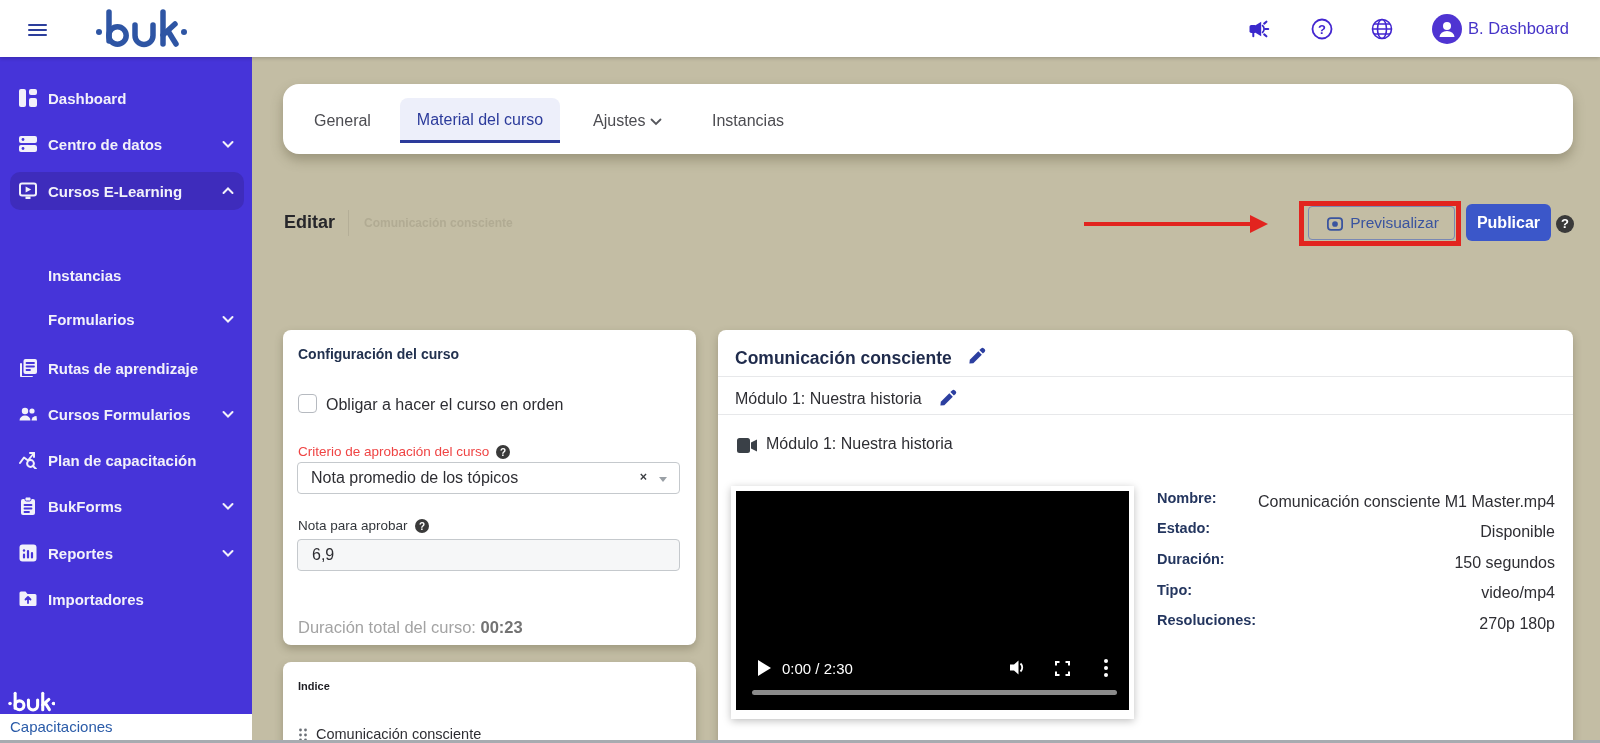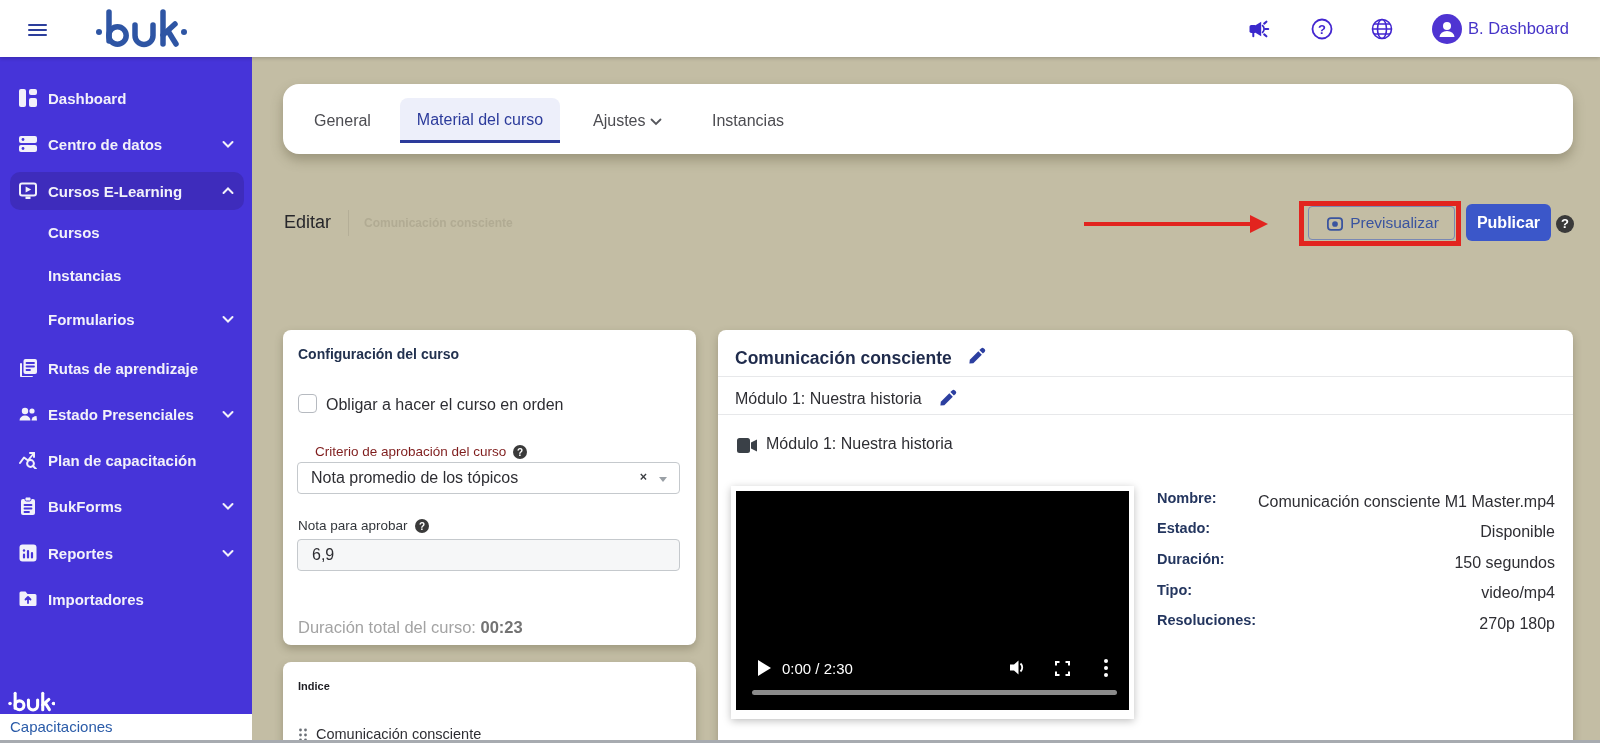--- a/index.html
+++ b/index.html
@@ -24,41 +24,41 @@
   #bottombar { position:absolute; left:0; top:740px; width:1600px; height:3px; background:#a7abb0; z-index:6; }
 
   
   #content { position:absolute; left:252px; top:57px; width:1348px; height:686px; background:#c3bda4; }
 
   #tabcard { position:absolute; left:31px; top:27px; width:1290px; height:70px; background:#fff; border-radius:16px; box-shadow:0 6px 12px rgba(80,75,50,0.35); }
   .tab { position:absolute; top:2px; height:70px; line-height:70px; font-size:16px; color:#4c4c51; }
   #tab-active { position:absolute; left:117px; top:14px; width:160px; height:45px; background:#edeffa; border-radius:8px 8px 0 0; border-bottom:3px solid #2c3b9b; color:#2c3b9b; font-size:16px; text-align:center; line-height:44px; }
 
   #editar-row { position:absolute; left:32px; top:155px; }
-  #editar { font-size:18px; font-weight:400; color:#27272b;text-align:right; }
+  #editar { font-size:18px; font-weight:700; color:#27272b;text-align:right; }
   #crumb-div { position:absolute; left:64px; top:-2px; width:1px; height:26px; background:#b4ae97; }
   #crumb { position:absolute; left:80px; top:4px; font-size:12px; font-weight:700; color:#b1ab93; white-space:nowrap; }
 
   
   #arrow-line { position:absolute; left:832px; top:165px; width:168px; height:4px; background:#e2241f; }
   #arrow-head { position:absolute; left:998px; top:158px; width:0; height:0; border-left:18px solid #e2241f; border-top:9px solid transparent; border-bottom:9px solid transparent; }
   #redrect { position:absolute; left:1047px; top:144px; width:162px; height:45px; border:5px solid #e2241f; }
   #btn-prev { position:absolute; left:1056px; top:149px; width:147px; height:34px; border:1px solid #7988b4; border-radius:4px; color:#3a549f; font-size:15.5px; line-height:32px; text-align:center; }
   #btn-pub { position:absolute; left:1214px; top:147px; width:85px; height:37px; background:#3b57c9; border-radius:6px; color:#fff; font-size:16px; font-weight:700; text-align:center; line-height:37px; }
   #qmark { position:absolute; left:1304px; top:158px; width:18px; height:18px; background:#3a3a3a; border-radius:50%; color:#fff; font-size:13px; font-weight:700; text-align:center; line-height:18px; }
 
   #banner { position:absolute; left:31px; top:209px; width:1290px; height:40px; background:#dde2f8; border-radius:6px; box-shadow:0 2px 5px rgba(80,75,50,0.25); color:#26407e; font-size:14.2px; line-height:40px; }
   #banner b { color:#26407e; }
 
   
   #cfgcard { position:absolute; left:31px; top:273px; width:413px; height:315px; background:#fff; border-radius:8px; box-shadow:0 4px 9px rgba(80,75,50,0.32); }
   #cfg-title { position:absolute; left:15px; top:16px; font-size:14px; font-weight:700; color:#22314f; }
   #chk { position:absolute; left:15px; top:64px; width:19px; height:19px; border:1px solid #b6bac0; border-radius:4px; background:#fff; }
   #chk-label { position:absolute; left:43px; top:66px; font-size:16px; color:#2e2e33; }
-  #crit-label { position:absolute; left:32px; top:114px; font-size:13.5px; color:#7f1d1d; }
+  #crit-label { position:absolute; left:15px; top:114px; font-size:13.5px; color:#ef4444; }
   #select { position:absolute; left:14px; top:132px; width:383px; height:32px; border:1px solid #c5c9cd; border-radius:4px; background:#fff; }
   #select .val { position:absolute; left:13px; top:6px; font-size:16px; color:#2e2e33; }
   #select .x { position:absolute; right:32px; top:7px; font-size:12.5px; color:#3c3f44; font-weight:700; }
   #select .caret { position:absolute; right:12px; top:14px; width:0; height:0; border-left:4px solid transparent; border-right:4px solid transparent; border-top:5px solid #9aa0a6; }
   #nota-label { position:absolute; left:15px; top:188px; font-size:13.5px; color:#33373c; }
   #input69 { position:absolute; left:14px; top:209px; width:383px; height:32px; border:1px solid #c5c9cd; border-radius:4px; background:#f6f7f8; font-size:16px; color:#2e2e33; line-height:30px; padding-left:14px; }
   #dur { position:absolute; left:15px; top:288px; font-size:16.5px; color:#a3a3a3; }
   #dur b { color:#737373; }
 
   
@@ -158,23 +158,20 @@
       <rect x="1" y="1.5" width="16" height="12" rx="2"></rect>
       <path d="M6.6 4.4 L12.2 7.5 L6.6 10.6 Z" fill="#f2f1fa" stroke="none"></path>
       <rect x="6.5" y="14.5" width="5" height="2.5" fill="#f2f1fa" stroke="none"></rect>
     </svg>
     <span class="txt">Cursos E-Learning</span>
     <svg class="chev" viewBox="0 0 12 8" fill="none" stroke="#f2f1fa" stroke-width="2" stroke-linecap="round">
         <path d="M1.5 6 L6 1.5 L10.5 6"></path>
       </svg>
   </div>
 
-  <div class="sitem" style="top:163px">
-      <span class="txt">Cursos</span>
-    </div>
   <div class="sitem" style="top:206px">
       <span class="txt">Instancias</span>
     </div>
   <div class="sitem" style="top:250px">
       <span class="txt">Formularios</span>
     <svg class="chev" viewBox="0 0 12 8" fill="none" stroke="#f2f1fa" stroke-width="2" stroke-linecap="round">
         <path d="M1.5 2 L6 6.5 L10.5 2"></path>
       </svg>
   </div>
 
@@ -187,21 +184,21 @@
     <span class="txt">Rutas de aprendizaje</span>
   </div>
 
   <div class="sitem" style="top:345px">
     <svg class="ico" viewBox="0 0 18 18" fill="#f2f1fa">
       <circle cx="6" cy="6" r="3.2"></circle>
       <path d="M0.5 15.5 a5.5 5 0 0 1 11 0 Z"></path>
       <circle cx="13" cy="6" r="2.6"></circle>
       <path d="M12.5 15.5 a5 4.5 0 0 1 5 -4.5 l0.5 4.5 Z"></path>
     </svg>
-    <span class="txt">Estado Presenciales</span>
+    <span class="txt">Cursos Formularios</span>
     <svg class="chev" viewBox="0 0 12 8" fill="none" stroke="#f2f1fa" stroke-width="2" stroke-linecap="round">
         <path d="M1.5 2 L6 6.5 L10.5 2"></path>
       </svg>
   </div>
 
   <div class="sitem" style="top:437px">
     <svg class="ico" viewBox="0 0 18 18">
       <rect x="2" y="2" width="14" height="16" rx="2" fill="#f2f1fa"></rect>
       <rect x="6" y="0" width="6" height="4" rx="1.5" fill="#f2f1fa" stroke="#4634d9" stroke-width="1"></rect>
       <path d="M5.5 8 L12.5 8 M5.5 11.5 L12.5 11.5 M5.5 15 L10 15" stroke="#4634d9" stroke-width="1.8" stroke-linecap="round"></path>

